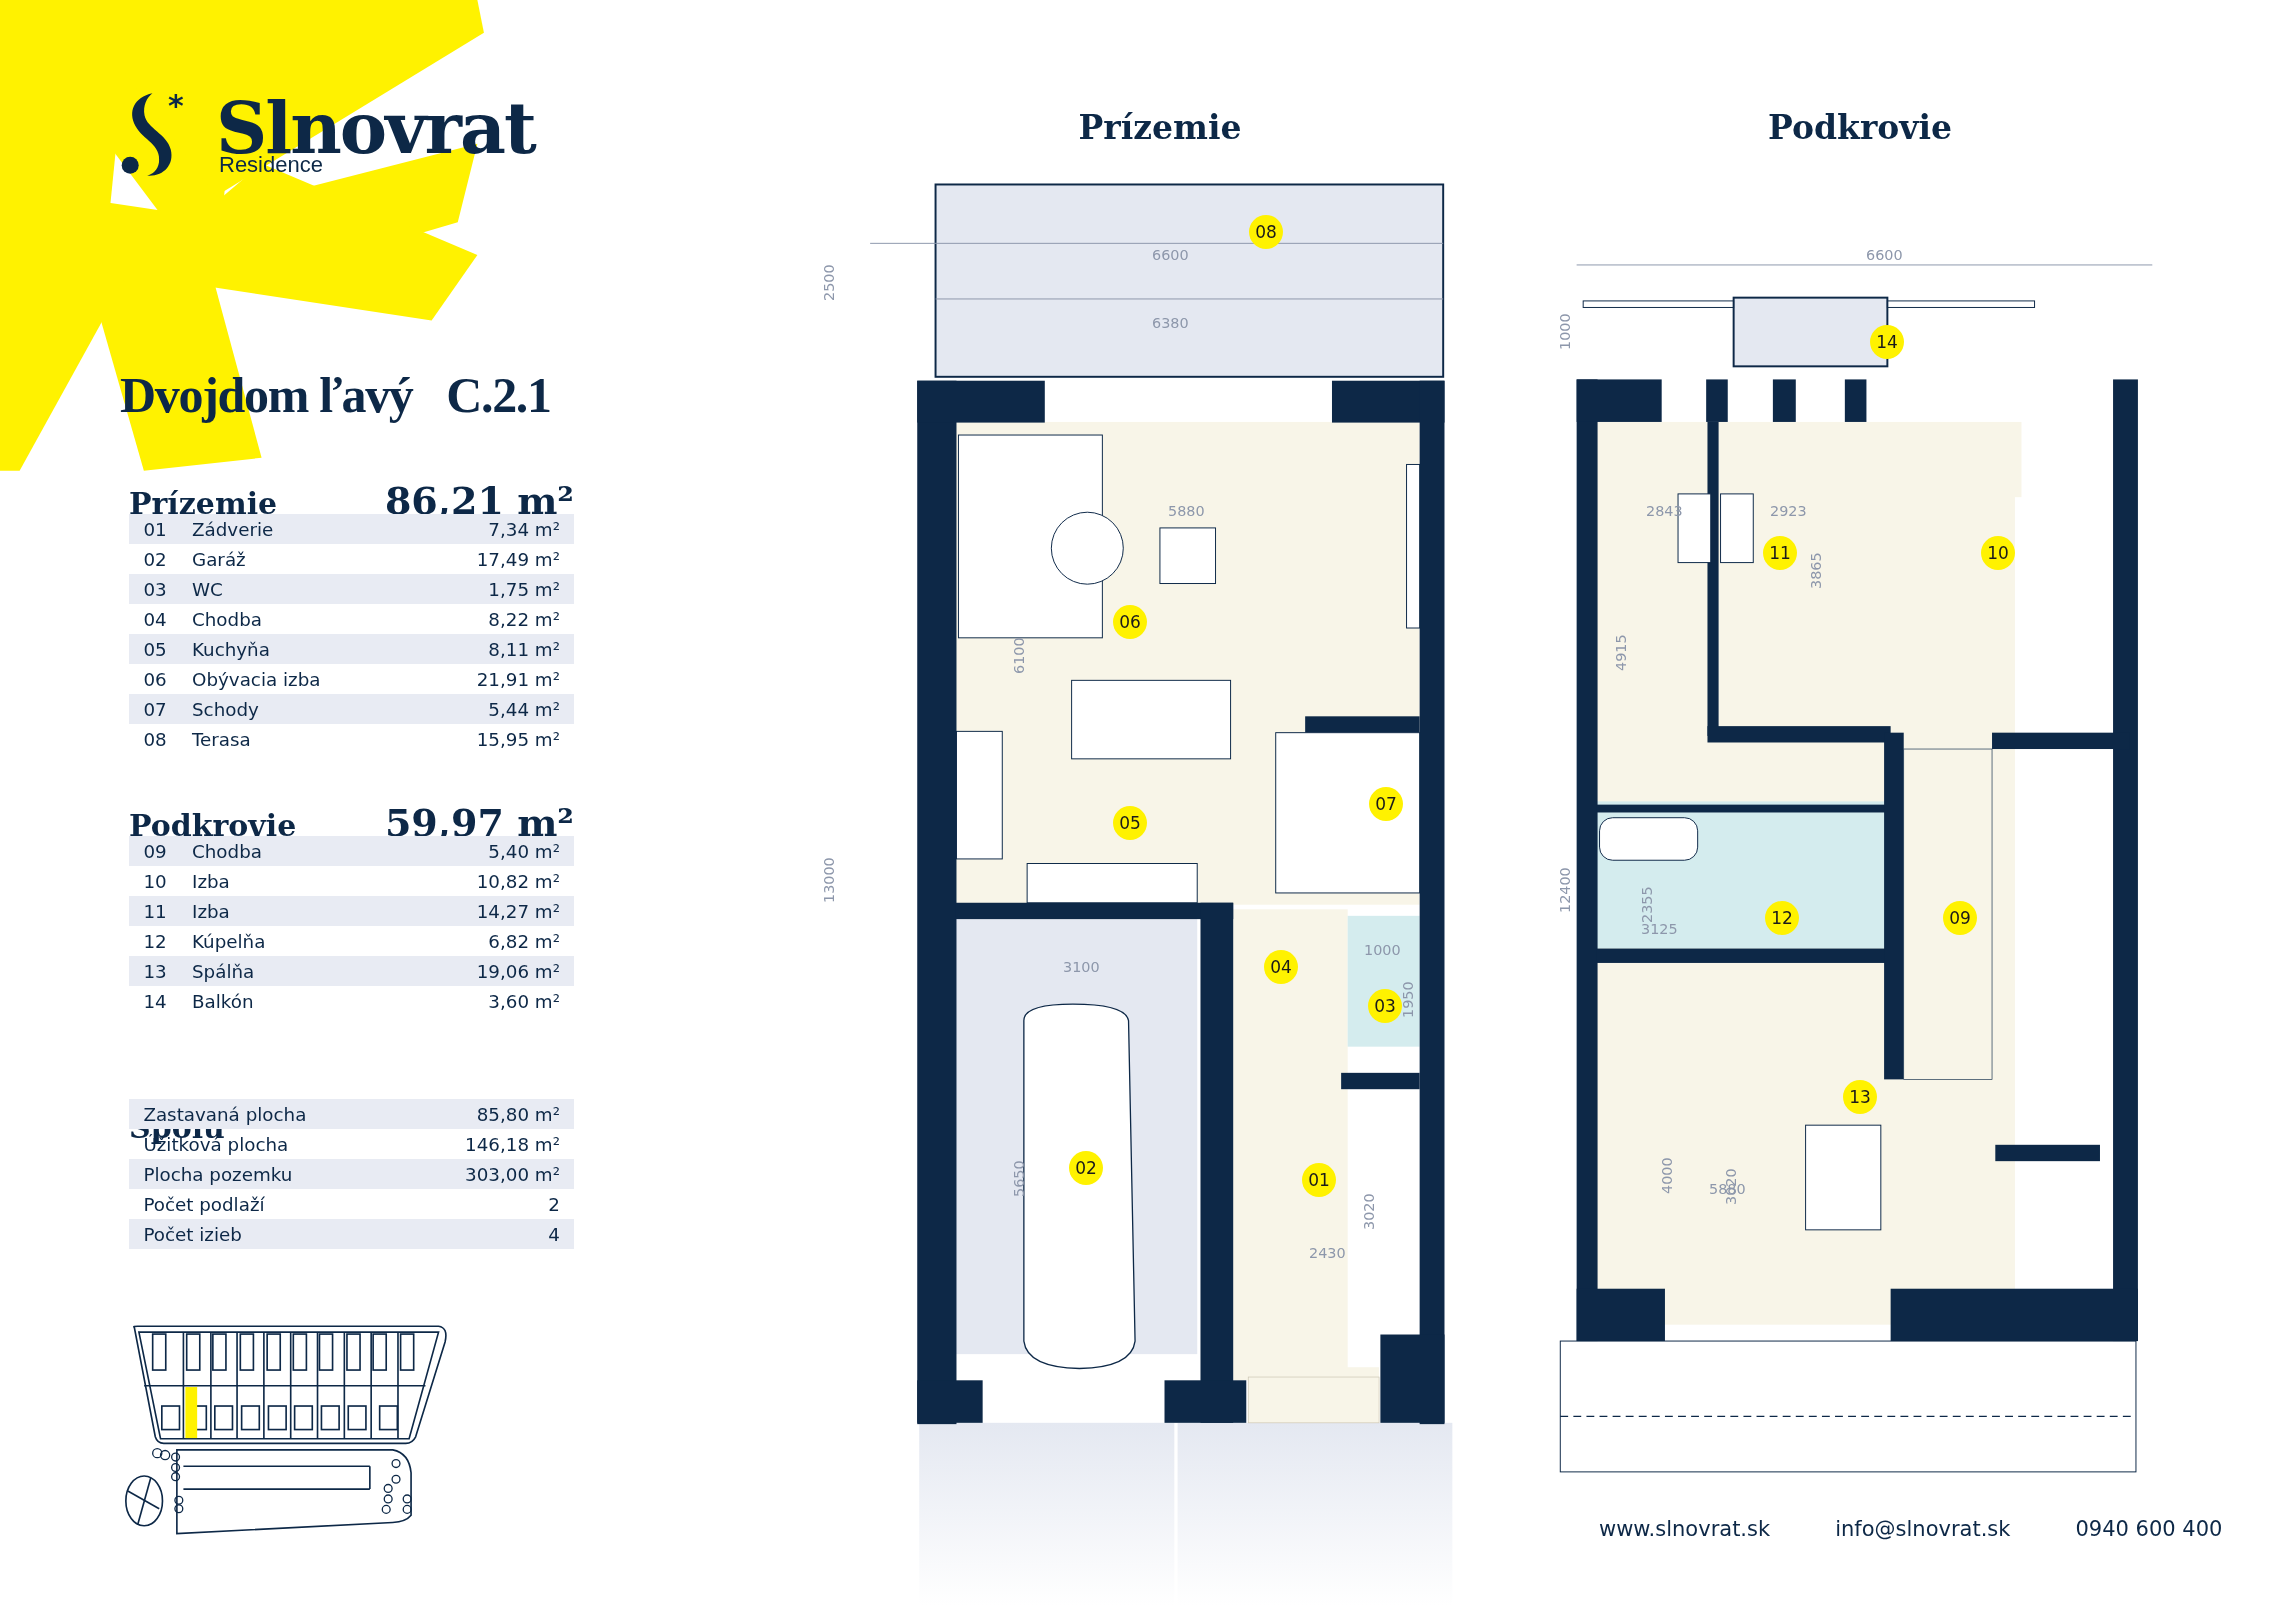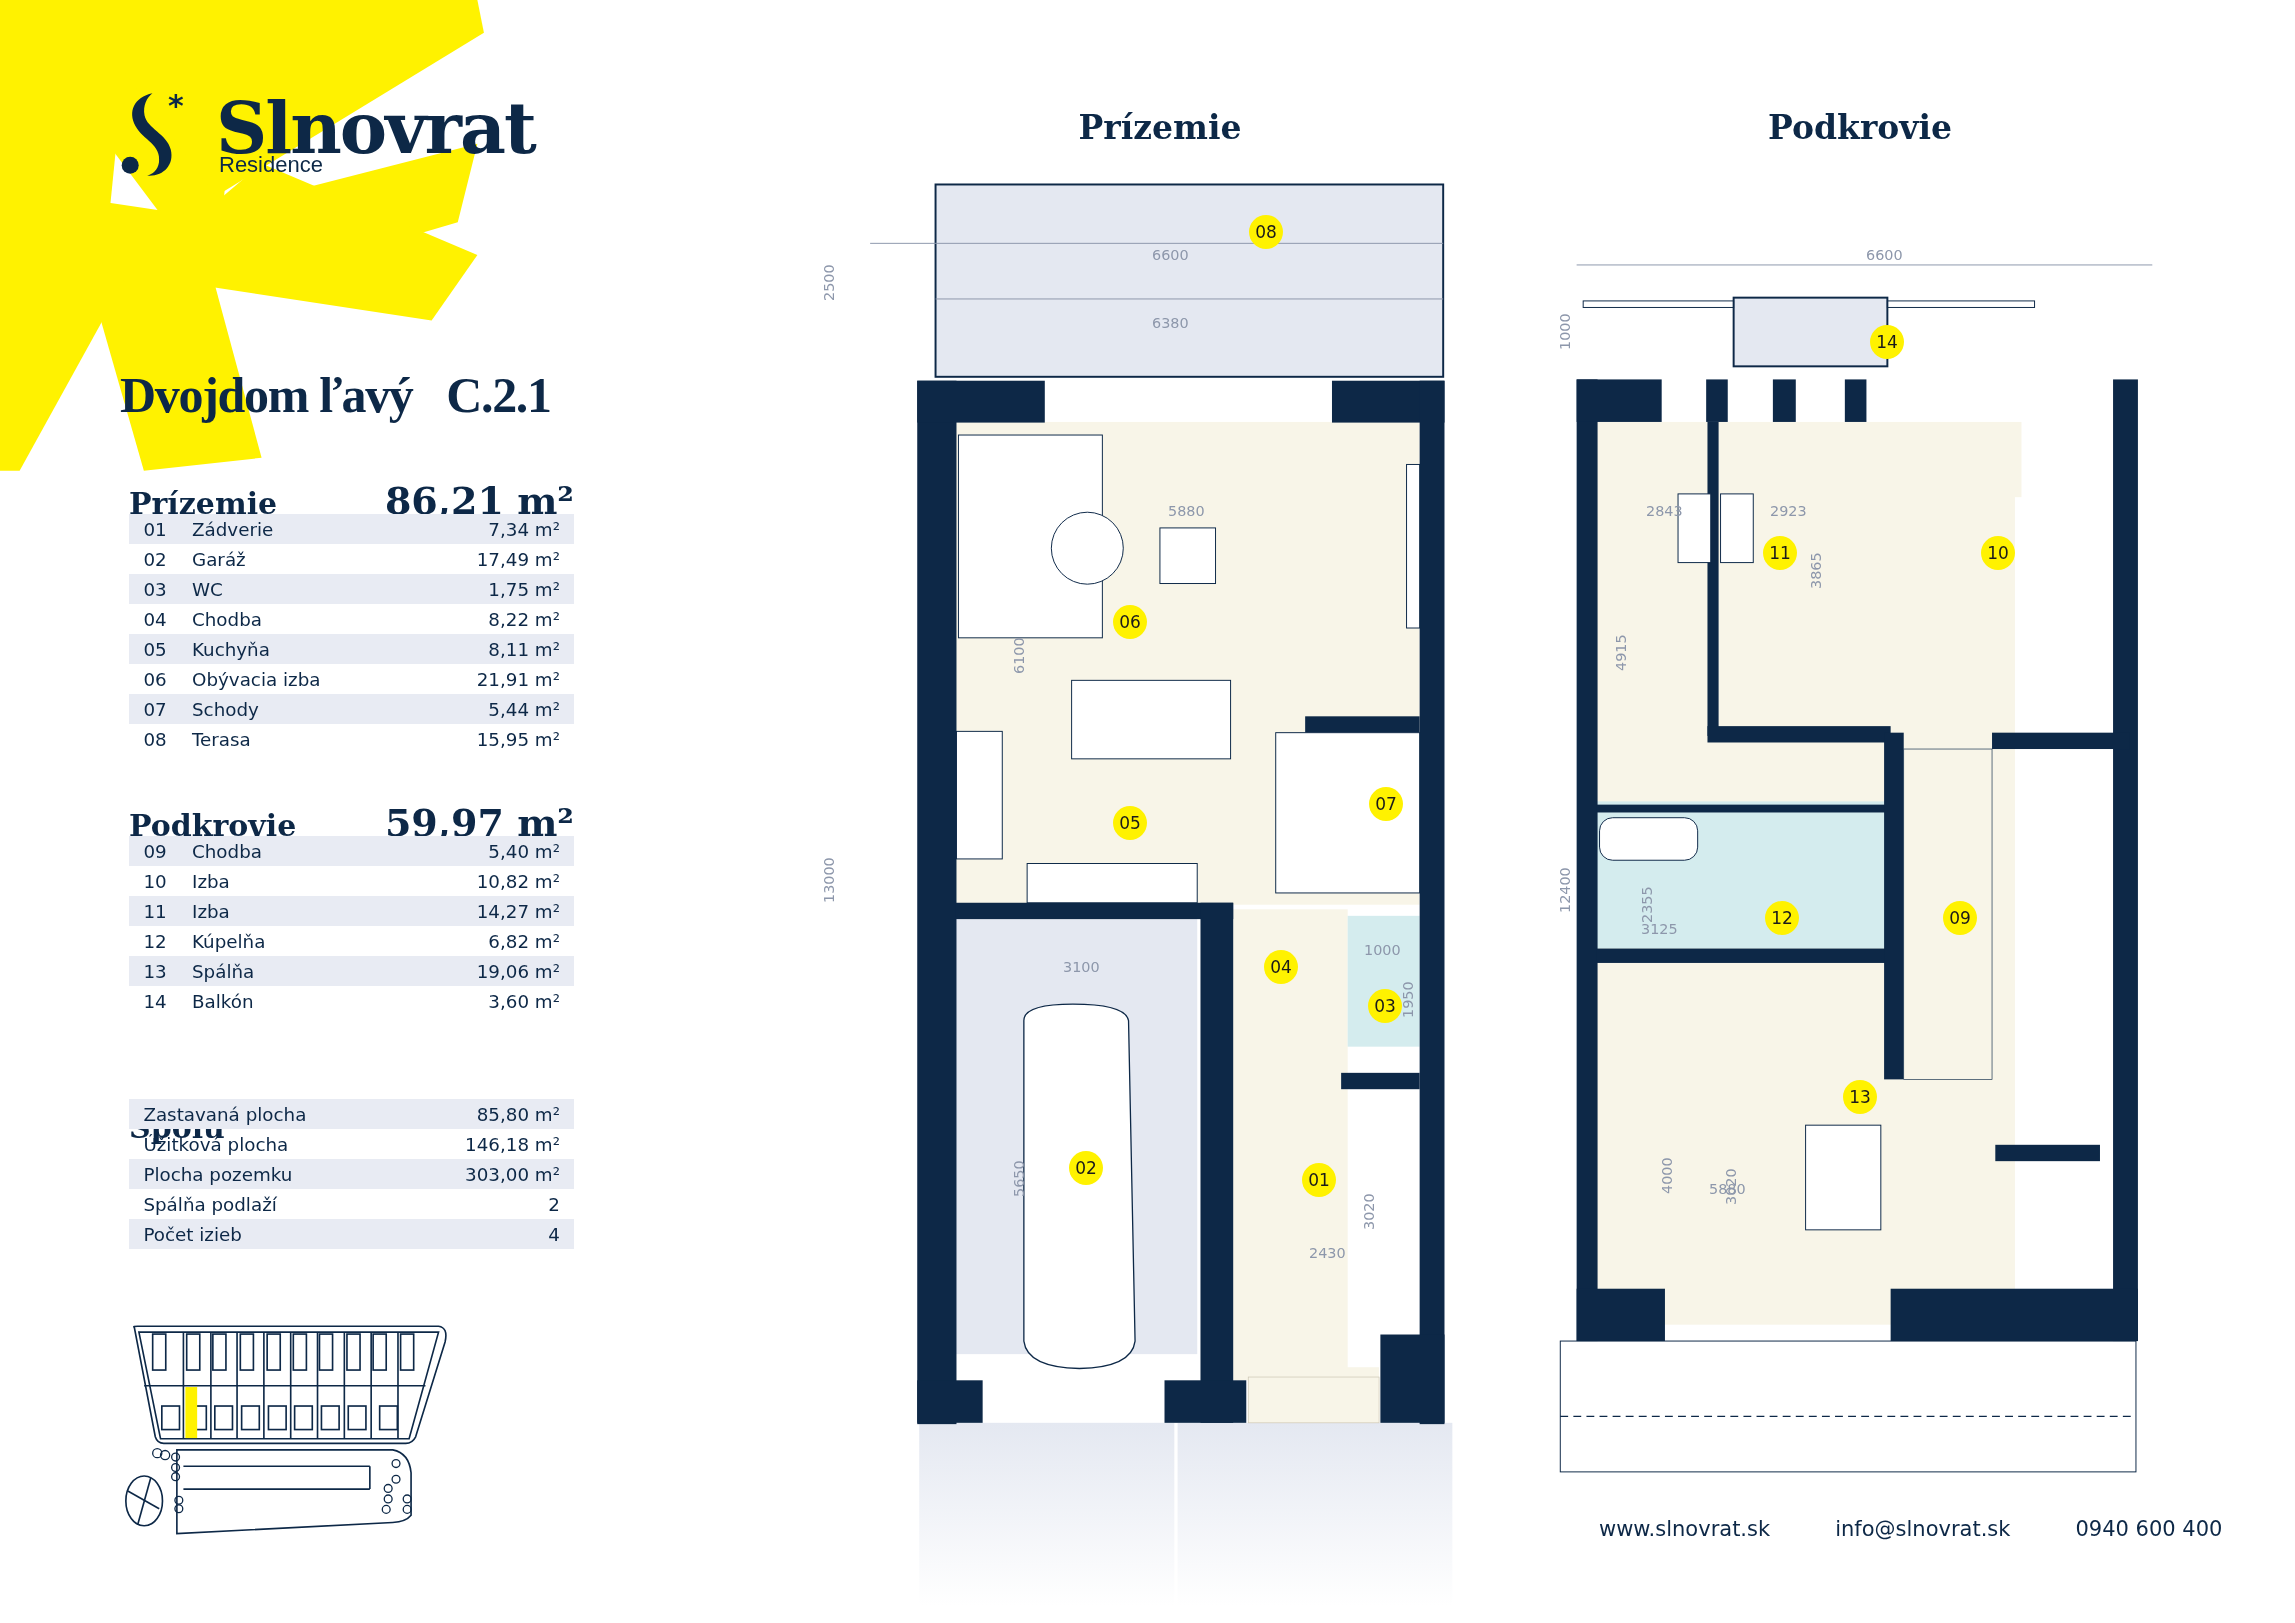--- a/index.html
+++ b/index.html
@@ -150,21 +150,21 @@
     </div>
   <div class="row">
       <span class="lbl2">Úžitková plocha</span>
       <span class="area">146,18 m²</span>
     </div>
   <div class="row">
       <span class="lbl2">Plocha pozemku</span>
       <span class="area">303,00 m²</span>
     </div>
   <div class="row">
-      <span class="lbl2">Spálňa podlaží</span>
+      <span class="lbl2">Počet podlaží</span>
       <span class="area">2</span>
     </div>
   <div class="row">
       <span class="lbl2">Počet izieb</span>
       <span class="area">4</span>
     </div>
 </div>
 
 <div class="abs" style="left:118px;top:1296px;width:471px;height:275px;">
   <svg width="471" height="275" viewBox="0 0 720 420">

